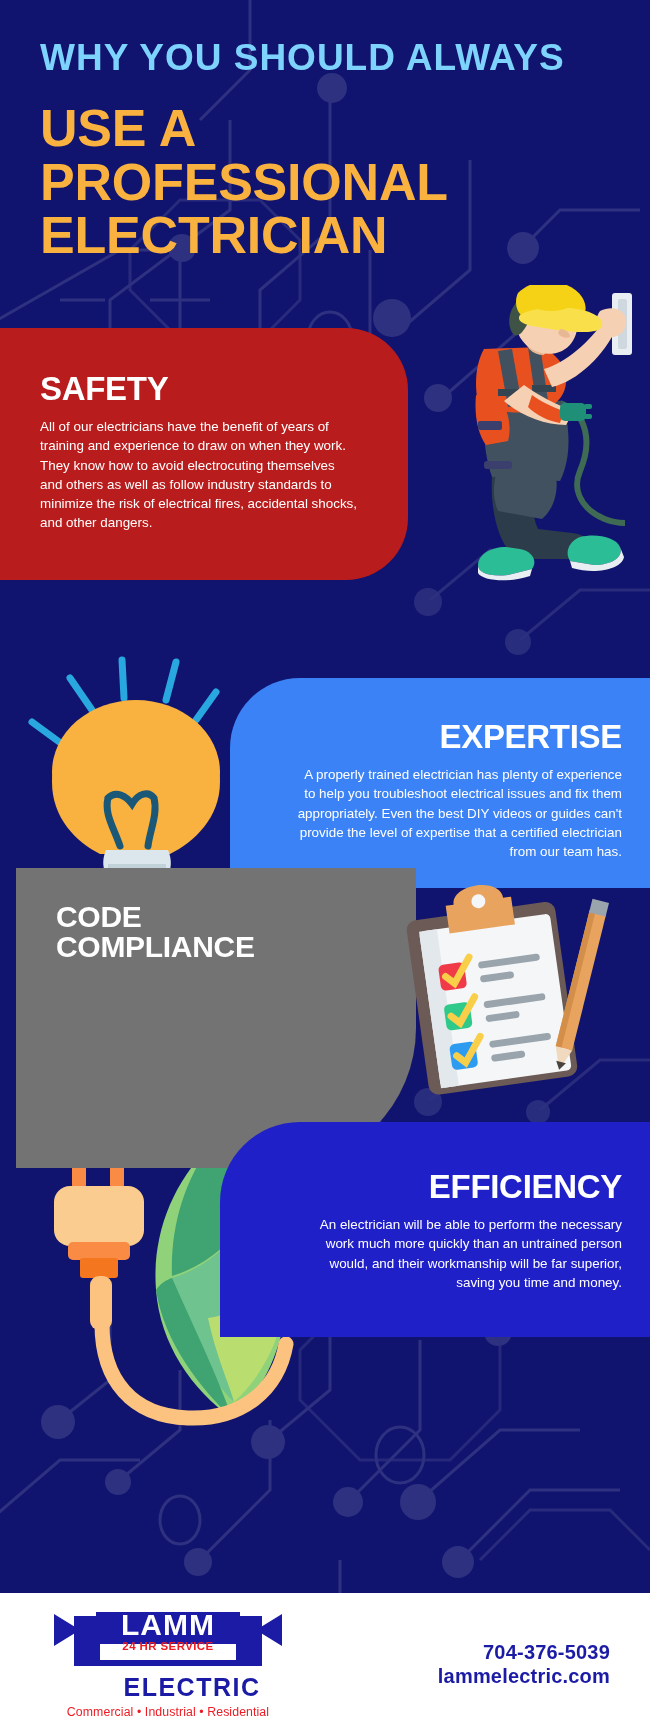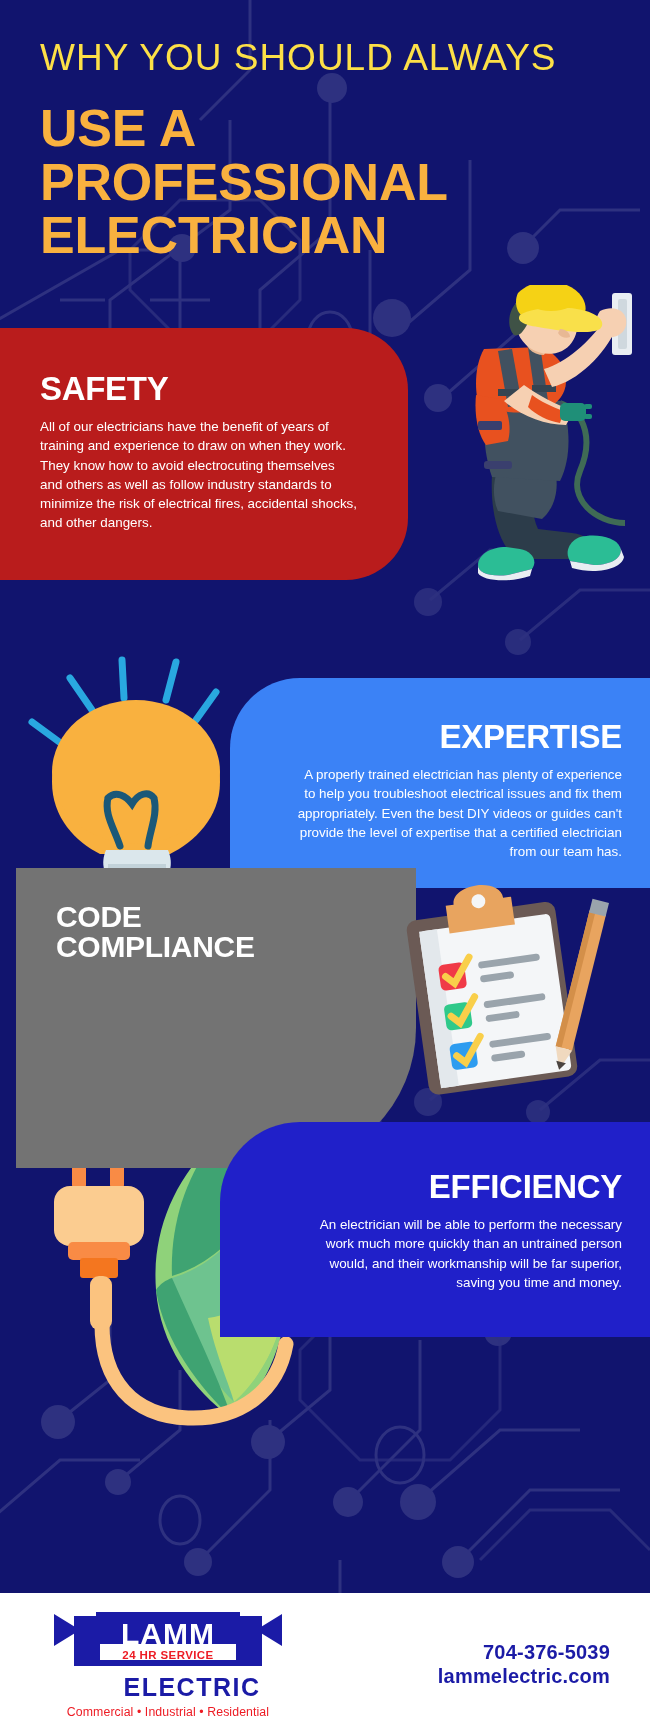--- a/index.html
+++ b/index.html
@@ -25,23 +25,23 @@
   }
   .circuit-bg svg{ display:block; width:650px; height:1735px; }
 
   
   .header{
     position:absolute; top:0; left:0; width:650px;
     z-index:6;
     padding:38px 40px 0 40px;
   }
   .title-1{
-    color:#fde047;
+    color:#7dd3fc;
     font-size:37px;
-    font-weight:400;
+    font-weight:700;
     letter-spacing:1.0px;
     line-height:1.06;
     white-space:nowrap;
   }
   .title-2{
     color:#f9b13f;
     font-size:52px;
     font-weight:bold;
     letter-spacing:-0.2px;
     line-height:1.03;
@@ -148,21 +148,21 @@
     padding-left:36px;
     display:flex; flex-direction:column; align-items:center;
   }
   .logo-inner{ width:228px; position:relative; }
   .ribbon{
     position:relative; width:228px; height:62px;
   }
   .ribbon svg{ display:block; width:228px; height:62px; }
   .ribbon-text{
     position:absolute; top:0; left:0; width:228px; height:62px;
-    display:flex; flex-direction:column; align-items:center; justify-content:center;
+    display:flex; flex-direction:column; align-items:center; 
   }
   .lamm{
     color:#ffffff;
     font-weight:bold;
     font-size:30px;
     letter-spacing:1px;
     line-height:1;
     margin-bottom:1px;
   }
   .hr24{

